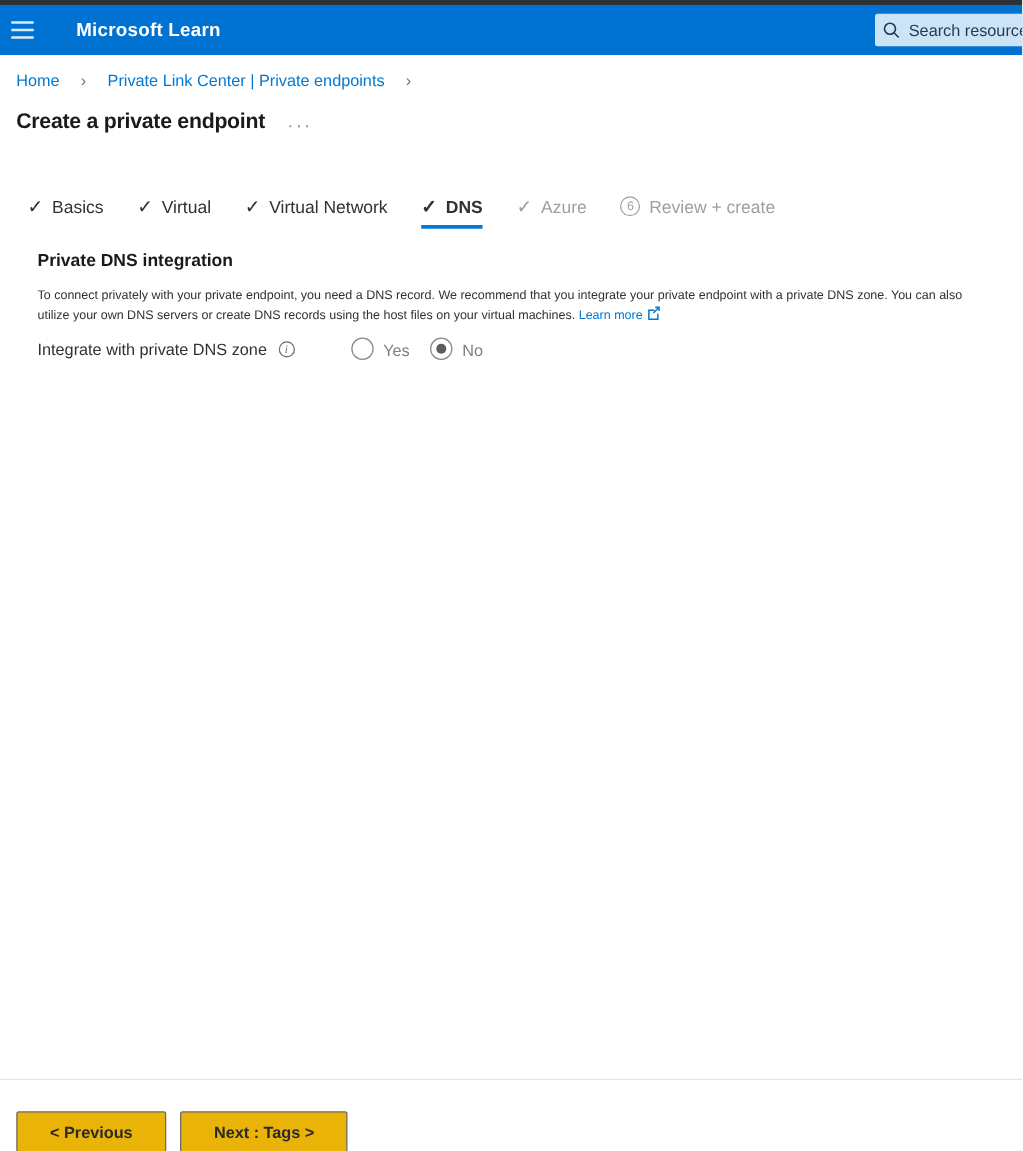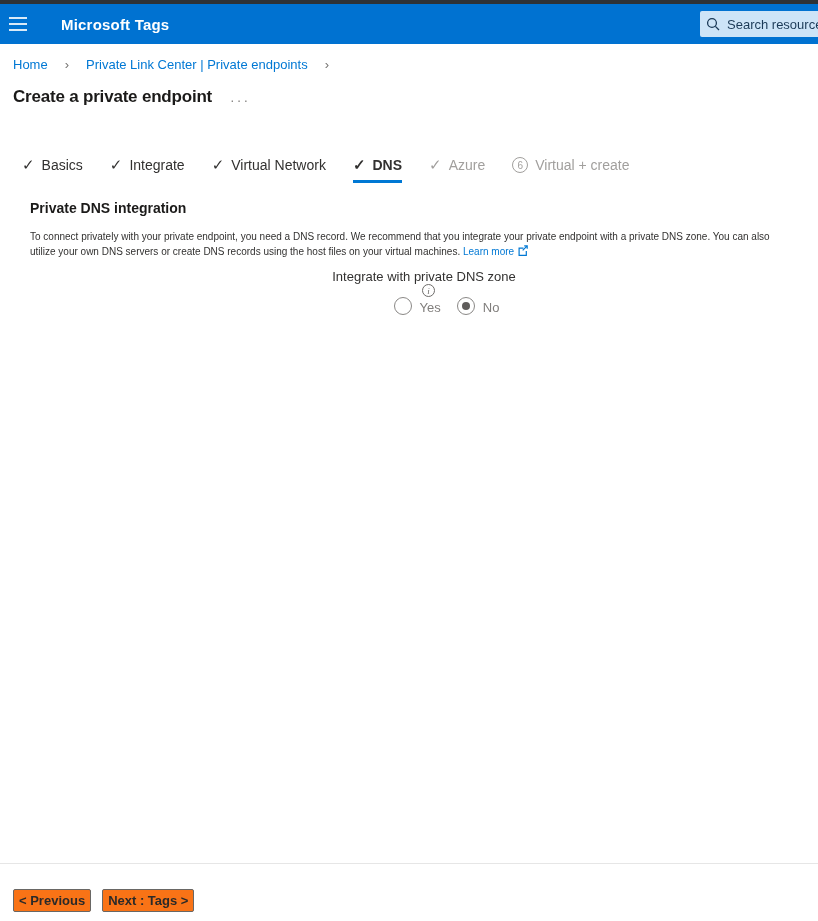--- a/index.html
+++ b/index.html
@@ -52,21 +52,21 @@
     font-size:10px; color:#a19f9d; flex:0 0 auto;
   }
 
   
   .content { padding:17px 0 0 30px; }
   .section-heading { font-size:14px; font-weight:700; color:#1b1a19; }
   .description { margin-top:14px; width:748px; font-size:10px; line-height:14px; color:#323130; }
   .learn-more { color:#0078d4; text-decoration:none; cursor:pointer; }
   .ext-icon { display:inline-block; vertical-align:-1px; margin-left:3px; }
 
-  .field-row { margin-top:9px; display:flex; align-items:center;flex-direction:column; }
+  .field-row { margin-top:9px; display:flex; align-items:center; }
   .field-label { font-size:13px; color:#323130; }
   .info-icon {
     width:13px; height:13px; border:1px solid #6e6c6a; border-radius:50%;
     display:inline-flex; align-items:center; justify-content:center;
     font-size:9px; color:#6e6c6a; font-family:"Liberation Serif",serif; font-style:italic;
     margin-left:9px; cursor:pointer;
   }
   .radio-group { display:flex; align-items:center; margin-left:45px; gap:16px; }
   .radio-option { display:flex; align-items:flex-end; gap:8px; cursor:pointer; }
   .radio-circle {
@@ -76,39 +76,39 @@
   .radio-circle.selected::after { content:""; width:8px; height:8px; border-radius:50%; background:#5f5d5b; }
   .radio-label { font-size:13px; color:#807e7c; }
 
   
   .footer {
     position:absolute; top:863px; left:0; right:0; bottom:0;
     border-top:1px solid #e6e6e6; background:#fff;
   }
   .footer-buttons { display:flex; gap:11px; padding:25px 0 0 13px; }
   .btn {
-    background:#f97316; border:1px solid #696765; border-radius:2px;
+    background:#eab308; border:1px solid #696765; border-radius:2px;
     font-family:"Liberation Sans",sans-serif; font-size:13px; font-weight:700; color:#2b2a29;
-    padding:3px 5px; height:23px; cursor:pointer; line-height:15px;
+    padding:3px 26px; height:33px; cursor:pointer; line-height:15px;
   }
 </style>
 </head>
 <body>
 
 <div class="page">
 
   <div class="top-strip"></div>
 
   <div class="topbar">
     <div class="hamburger">
       <span></span>
         <span></span>
         <span></span>
     </div>
-    <div class="app-title">Microsoft Tags</div>
+    <div class="app-title">Microsoft Learn</div>
     <div class="searchbox">
       <svg width="14" height="14" viewBox="0 0 14 14">
         <circle cx="6" cy="6" r="4.4" fill="none" stroke="#1b3a57" stroke-width="1.3"></circle>
         <line x1="9.4" y1="9.4" x2="13" y2="13" stroke="#1b3a57" stroke-width="1.3"></line>
       </svg>
       <input type="text" placeholder="Search resources" style="">
     </div>
   </div>
 
   <div class="breadcrumb">
@@ -123,37 +123,37 @@
     <span class="more-menu">···</span>
   </div>
 
   <div class="tabs">
     <div class="tab">
       <span class="check">✓</span>
       <span>Basics</span>
     </div>
     <div class="tab">
       <span class="check">✓</span>
-      <span>Integrate</span>
+      <span>Virtual</span>
     </div>
     <div class="tab">
       <span class="check">✓</span>
       <span>Virtual Network</span>
     </div>
     <div class="tab active">
       <span class="check">✓</span>
       <span>DNS</span>
     </div>
     <div class="tab disabled">
       <span class="check">✓</span>
       <span>Azure</span>
     </div>
     <div class="tab disabled">
       <span class="tab-num">6</span>
-      <span>Virtual + create</span>
+      <span>Review + create</span>
     </div>
   </div>
 
   <div class="content">
     <div class="section-heading">Private DNS integration</div>
 
     <div class="description"><span>To connect privately with your private endpoint, you need a DNS record. We recommend that you integrate your private endpoint with a private DNS zone. You can also utilize your own DNS servers or create DNS records using the host files on your virtual machines. </span><a class="learn-more">Learn more</a><span class="ext-icon"><svg width="12" height="12" viewBox="0 0 12 12">
           <path d="M1.5 3.5 h5 v1.2 h-3.8 v6 h6 v-3.8 h1.2 v5 h-8.4 z" fill="#0078d4"></path>
           <path d="M7.2 1.2 h3.6 v3.6 h-1.2 v-1.55 l-3.5 3.5 -0.85 -0.85 3.5 -3.5 h-1.55 z" fill="#0078d4"></path>
         </svg></span></div>

